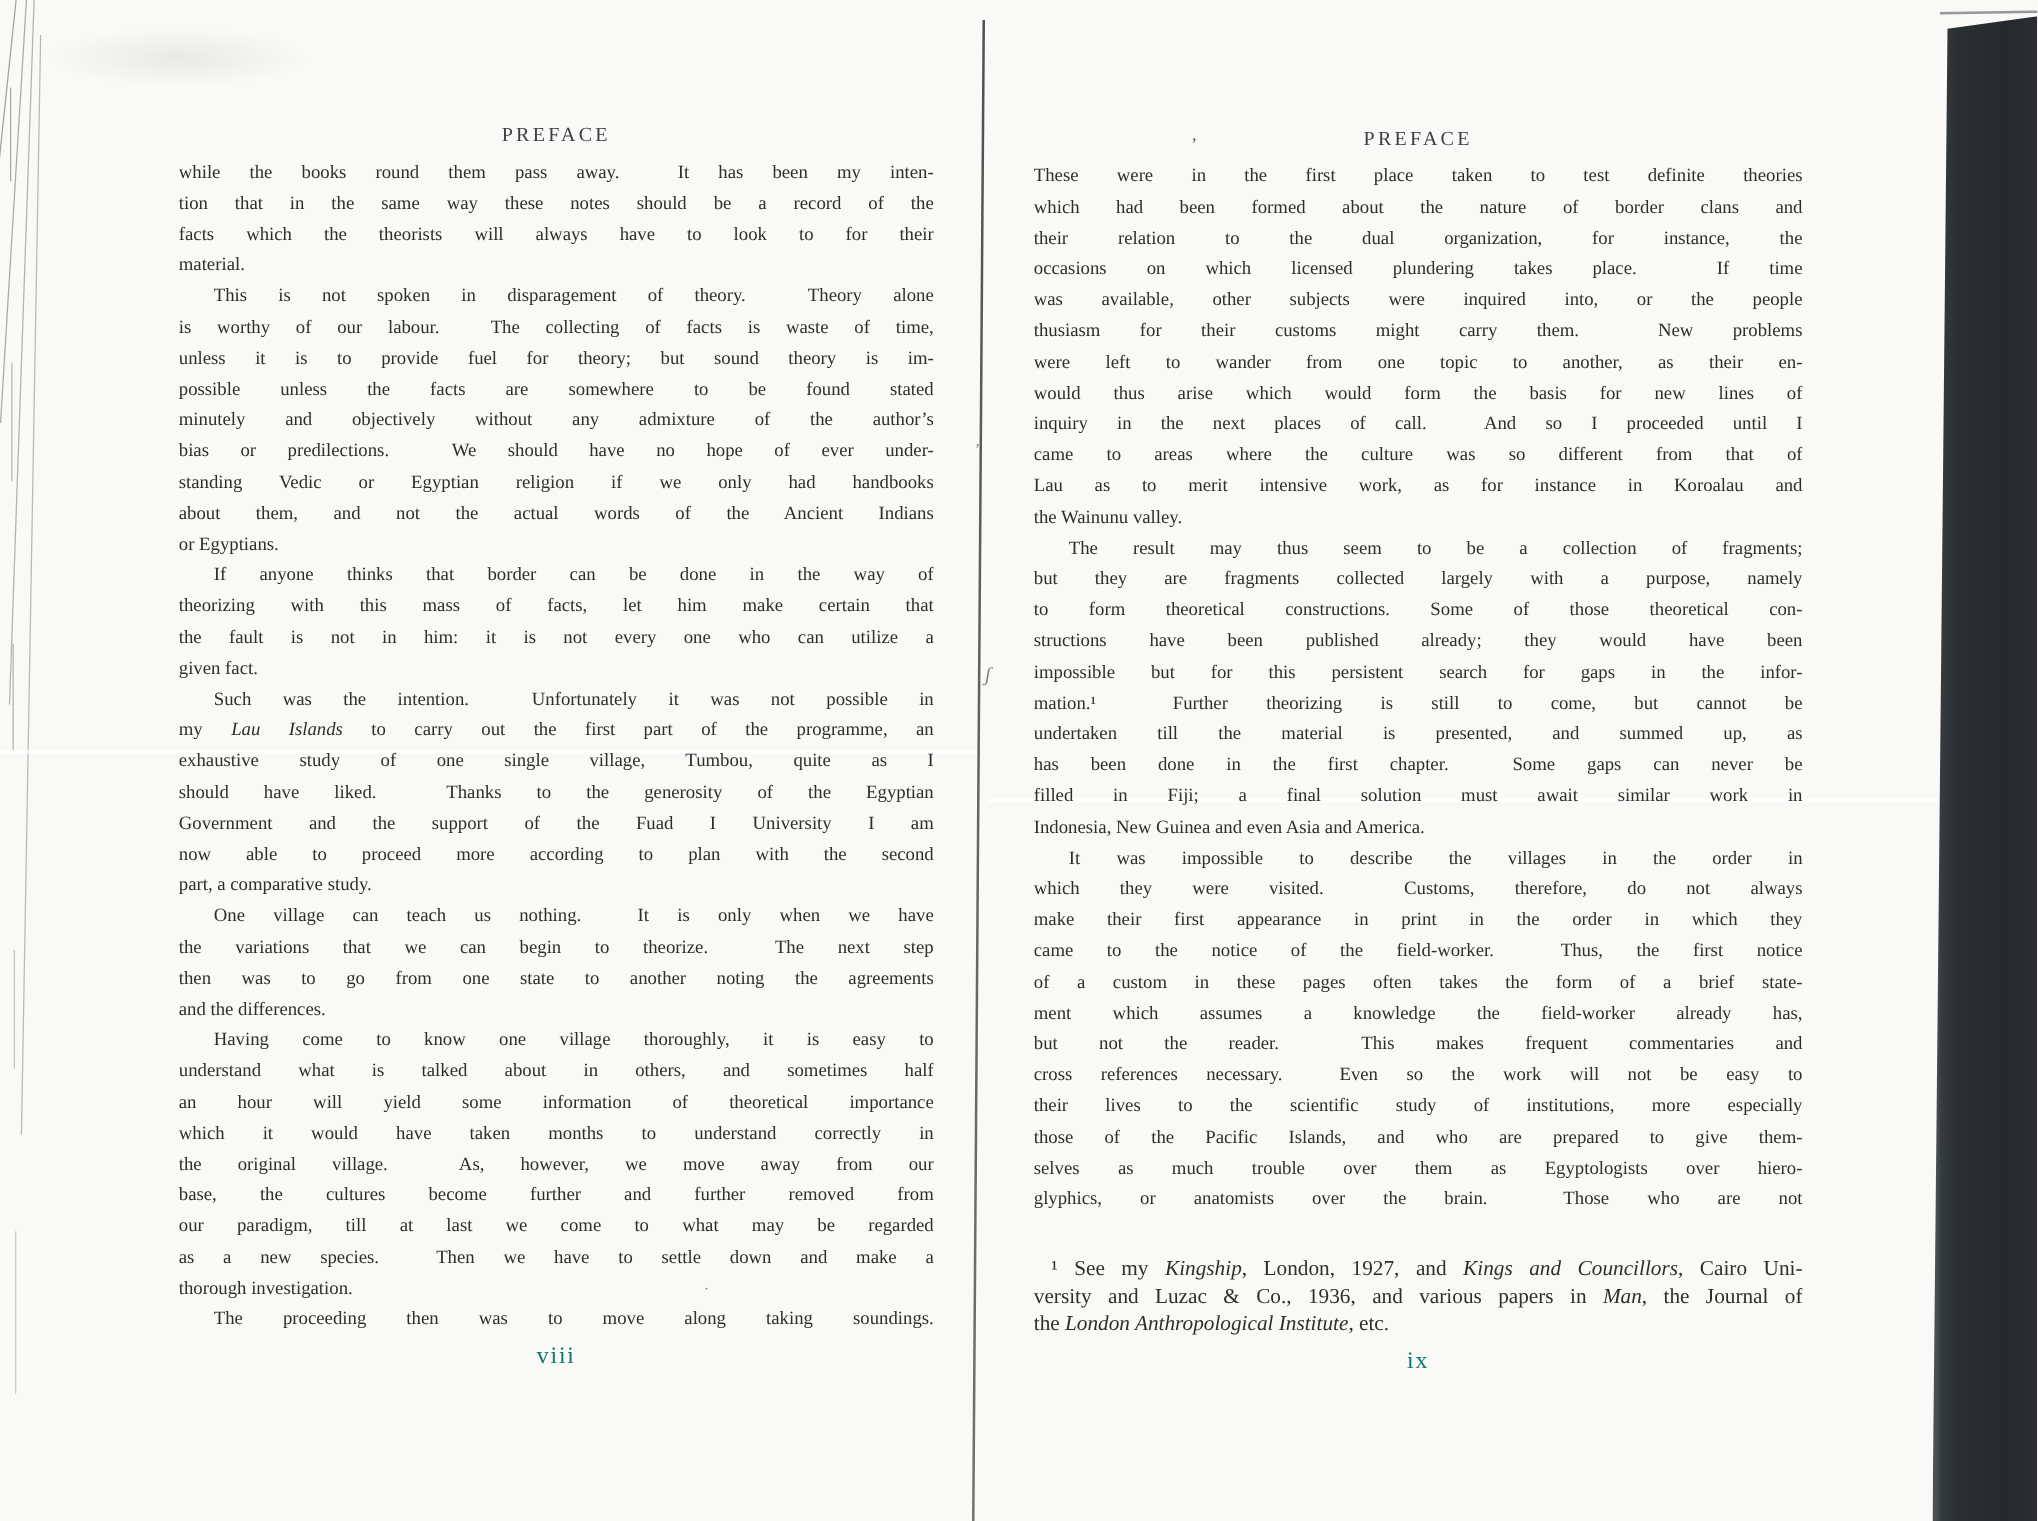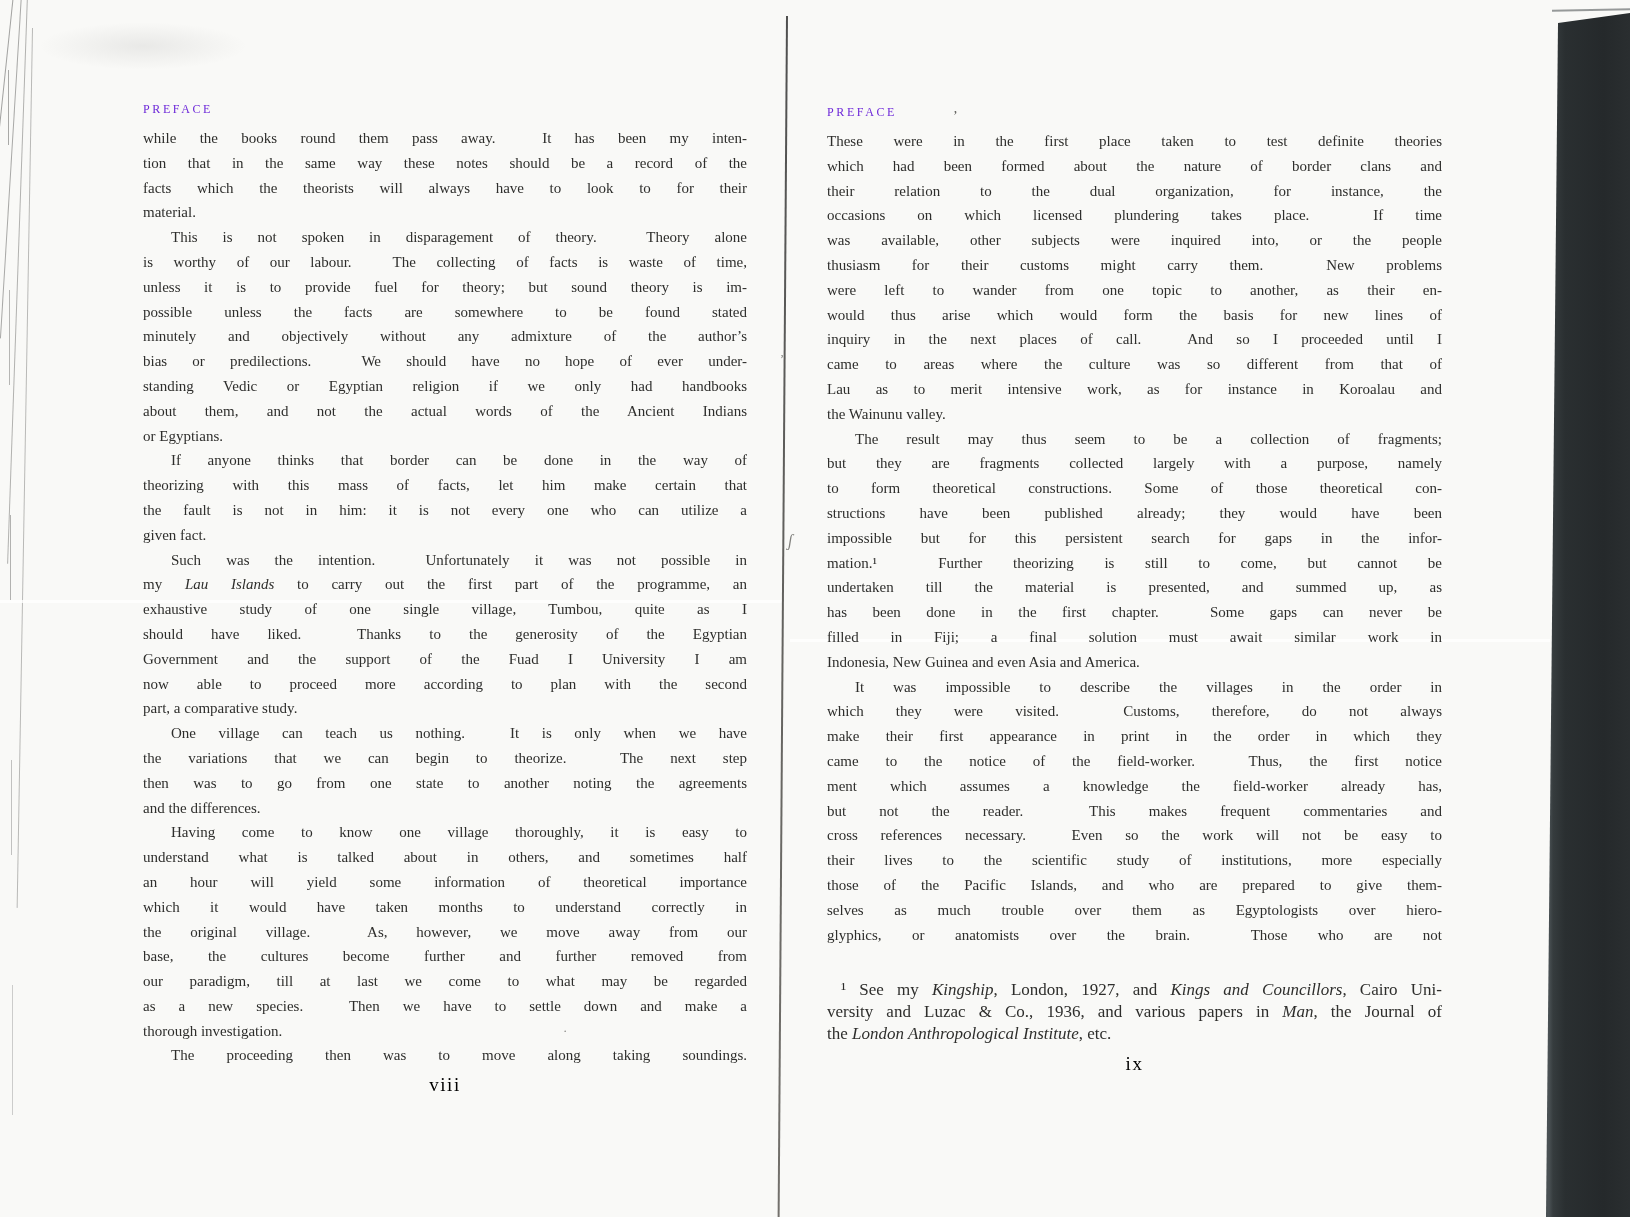--- a/index.html
+++ b/index.html
@@ -7,32 +7,32 @@
     position:relative; width:1630px; height:1217px;
     background:#f9f9f7; overflow:hidden;
     font-family:"Liberation Serif","DejaVu Serif",serif;
     color:#2e2e2c;
   }
   
   .page { position:absolute; }
   .page-left  { left:143px; top:99px;  width:604px; }
   .page-right { left:827px; top:102px; width:615px; }
   .running-head {
-    text-align:left; font-size:12px; letter-spacing:2.6px;
-    color:#6d28d9; height:27px; line-height:20px;
+    text-align:center; font-size:16px; letter-spacing:2.6px;
+    color:#404040; height:27px; line-height:20px;
   }
   .body { font-size:15px; }
   .line {
     height:24.8px; line-height:24.8px;
     text-align:justify; overflow:hidden; white-space:nowrap;
   }
   .line.j { text-align-last:justify; white-space:normal; }
   .line.in { text-indent:28px; }
   .it { font-style:italic; }
-  .folio { text-align:center; font-size:19px; letter-spacing:1.5px; margin-top:6px; color:#000000; }
+  .folio { text-align:center; font-size:19px; letter-spacing:1.5px; margin-top:6px; color:#0f766e; }
   .page-right .folio { margin-top:8px; }
   .fn { margin-top:32px; font-size:17px; }
   .fn .line { height:22px; line-height:22px; }
   .fn .line.in { text-indent:14px; }
   
   .gutter-line {
     position:absolute; left:786px; top:16px; width:2px; height:1201px;
     background:linear-gradient(180deg,#323232 0%, #4b4a46 55%, #5c5954 100%);
     transform:rotate(0.4deg); transform-origin:top center; opacity:.85;
   }
@@ -158,20 +158,21 @@
         <div class="line j"><span>impossible but for this persistent search for gaps in the infor-</span></div>
         <div class="line j"><span>mation.¹&nbsp; Further theorizing is still to come, but cannot be</span></div>
         <div class="line j"><span>undertaken till the material is presented, and summed up, as</span></div>
         <div class="line j"><span>has been done in the first chapter.&nbsp; Some gaps can never be</span></div>
         <div class="line j"><span>filled in Fiji; a final solution must await similar work in</span></div>
         <div class="line"><span>Indonesia, New Guinea and even Asia and America.</span></div>
         <div class="line in j"><span>It was impossible to describe the villages in the order in</span></div>
         <div class="line j"><span>which they were visited.&nbsp; Customs, therefore, do not always</span></div>
         <div class="line j"><span>make their first appearance in print in the order in which they</span></div>
         <div class="line j"><span>came to the notice of the field-worker.&nbsp; Thus, the first notice</span></div>
+        <div class="line j"><span>of a custom in these pages often takes the form of a brief state-</span></div>
         <div class="line j"><span>ment which assumes a knowledge the field-worker already has,</span></div>
         <div class="line j"><span>but not the reader.&nbsp; This makes frequent commentaries and</span></div>
         <div class="line j"><span>cross references necessary.&nbsp; Even so the work will not be easy to</span></div>
         <div class="line j"><span>their lives to the scientific study of institutions, more especially</span></div>
         <div class="line j"><span>those of the Pacific Islands, and who are prepared to give them-</span></div>
         <div class="line j"><span>selves as much trouble over them as Egyptologists over hiero-</span></div>
         <div class="line j"><span>glyphics, or anatomists over the brain.&nbsp; Those who are not</span></div>
       </div>
     <div class="fn">
         <div class="line in j"><span>¹ See my </span><span class="it">Kingship</span><span>, London, 1927, and </span><span class="it">Kings and Councillors</span><span>, Cairo Uni-</span></div>

